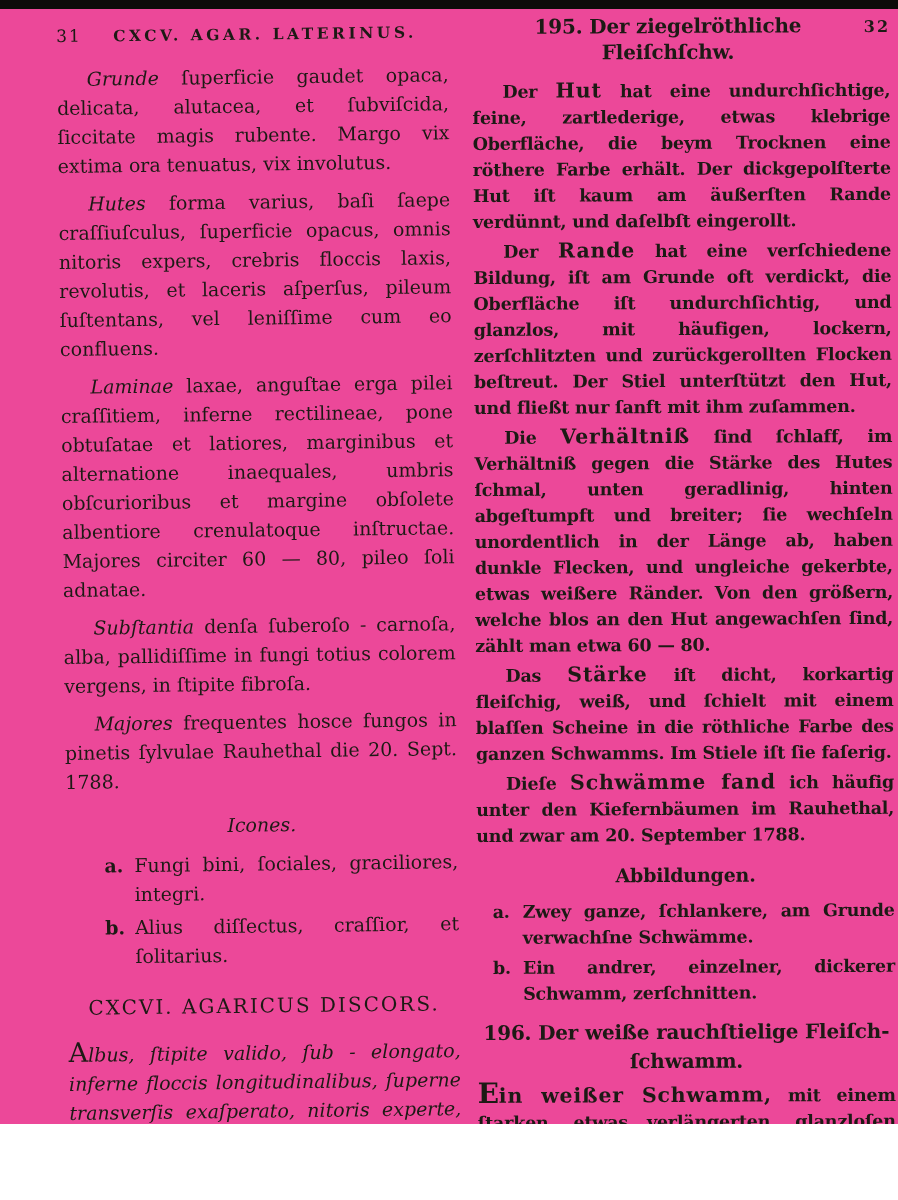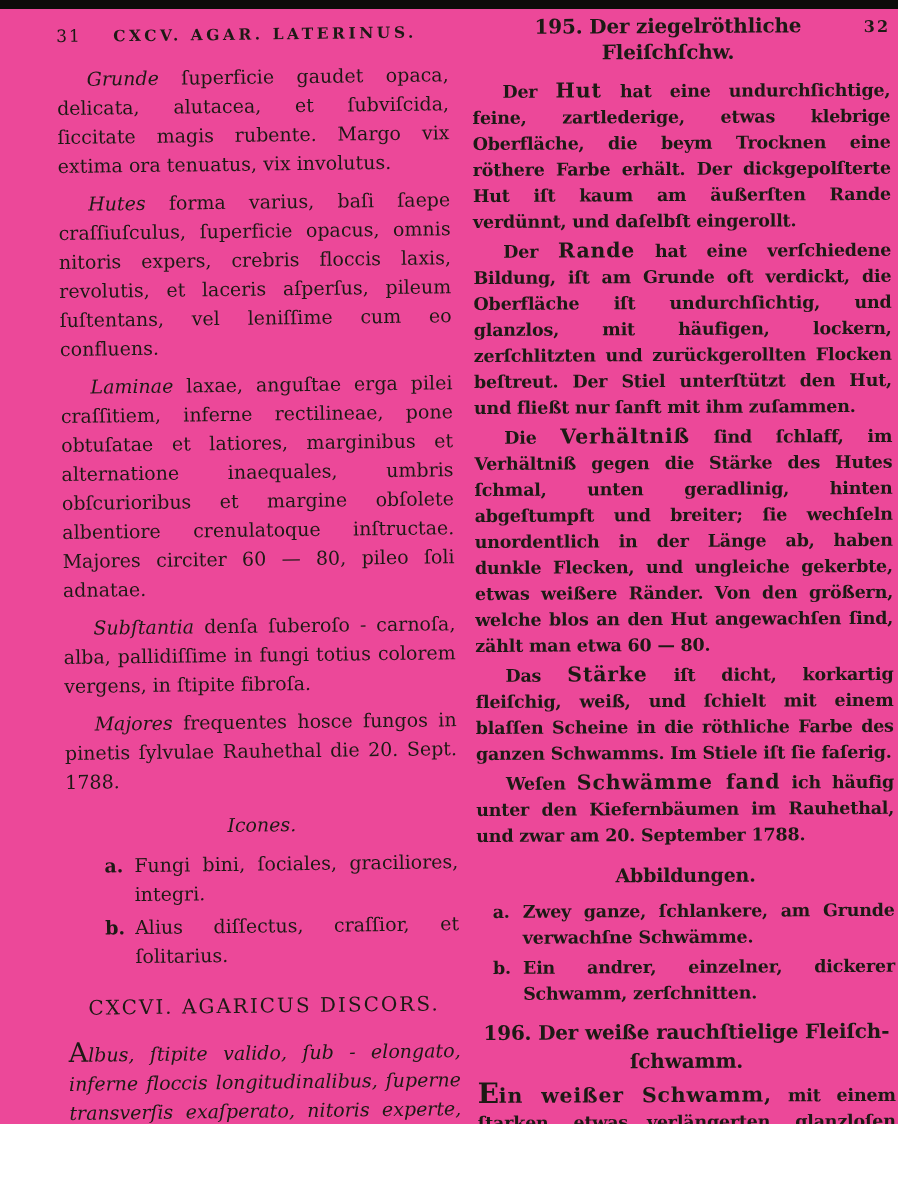--- a/index.html
+++ b/index.html
@@ -119,21 +119,21 @@
     </div>
 
     <p class="para"><span>Der</span> <span class="emph">Hut</span> <span>hat eine undurchſichtige, feine, zartlederige, etwas klebrige Oberfläche, die beym Trocknen eine röthere Farbe erhält.  Der dickgepolſterte Hut iſt kaum am äußerſten Rande verdünnt, und daſelbſt eingerollt.</span></p>
 
     <p class="para"><span>Der</span> <span class="emph">Rande</span> <span>hat eine verſchiedene Bildung, iſt am Grunde oft verdickt, die Oberfläche iſt undurchſichtig, und glanzlos, mit häufigen, lockern, zerſchlitzten und zurückgerollten Flocken beſtreut.  Der Stiel unterſtützt den Hut, und fließt nur ſanft mit ihm zuſammen.</span></p>
 
     <p class="para"><span>Die</span> <span class="emph">Verhältniß</span> <span>ſind ſchlaff, im Verhältniß gegen die Stärke des Hutes ſchmal, unten geradlinig, hinten abgeſtumpft und breiter; ſie wechſeln unordentlich in der Länge ab, haben dunkle Flecken, und ungleiche gekerbte, etwas weißere Ränder.  Von den größern, welche blos an den Hut angewachſen ſind, zählt man etwa 60 — 80.</span></p>
 
     <p class="para"><span>Das</span> <span class="emph">Stärke</span> <span>iſt dicht, korkartig fleiſchig, weiß, und ſchielt mit einem blaſſen Scheine in die röthliche Farbe des ganzen Schwamms. Im Stiele iſt ſie faſerig.</span></p>
 
-    <p class="para"><span>Weſen</span> <span class="emph">Schwämme fand</span> <span>ich häufig unter den Kiefernbäumen im Rauhethal, und zwar am 20. September 1788.</span></p>
+    <p class="para"><span>Dieſe</span> <span class="emph">Schwämme fand</span> <span>ich häufig unter den Kiefernbäumen im Rauhethal, und zwar am 20. September 1788.</span></p>
 
     <div class="center-head head-abbild">Abbildungen.</div>
 
     <div class="list-item">
       <span class="list-label">a.</span>
       <span class="list-text">Zwey ganze, ſchlankere, am Grunde verwachſne Schwämme.</span>
     </div>
     <div class="list-item">
       <span class="list-label">b.</span>
       <span class="list-text">Ein andrer, einzelner, dickerer Schwamm, zerſchnitten.</span>

